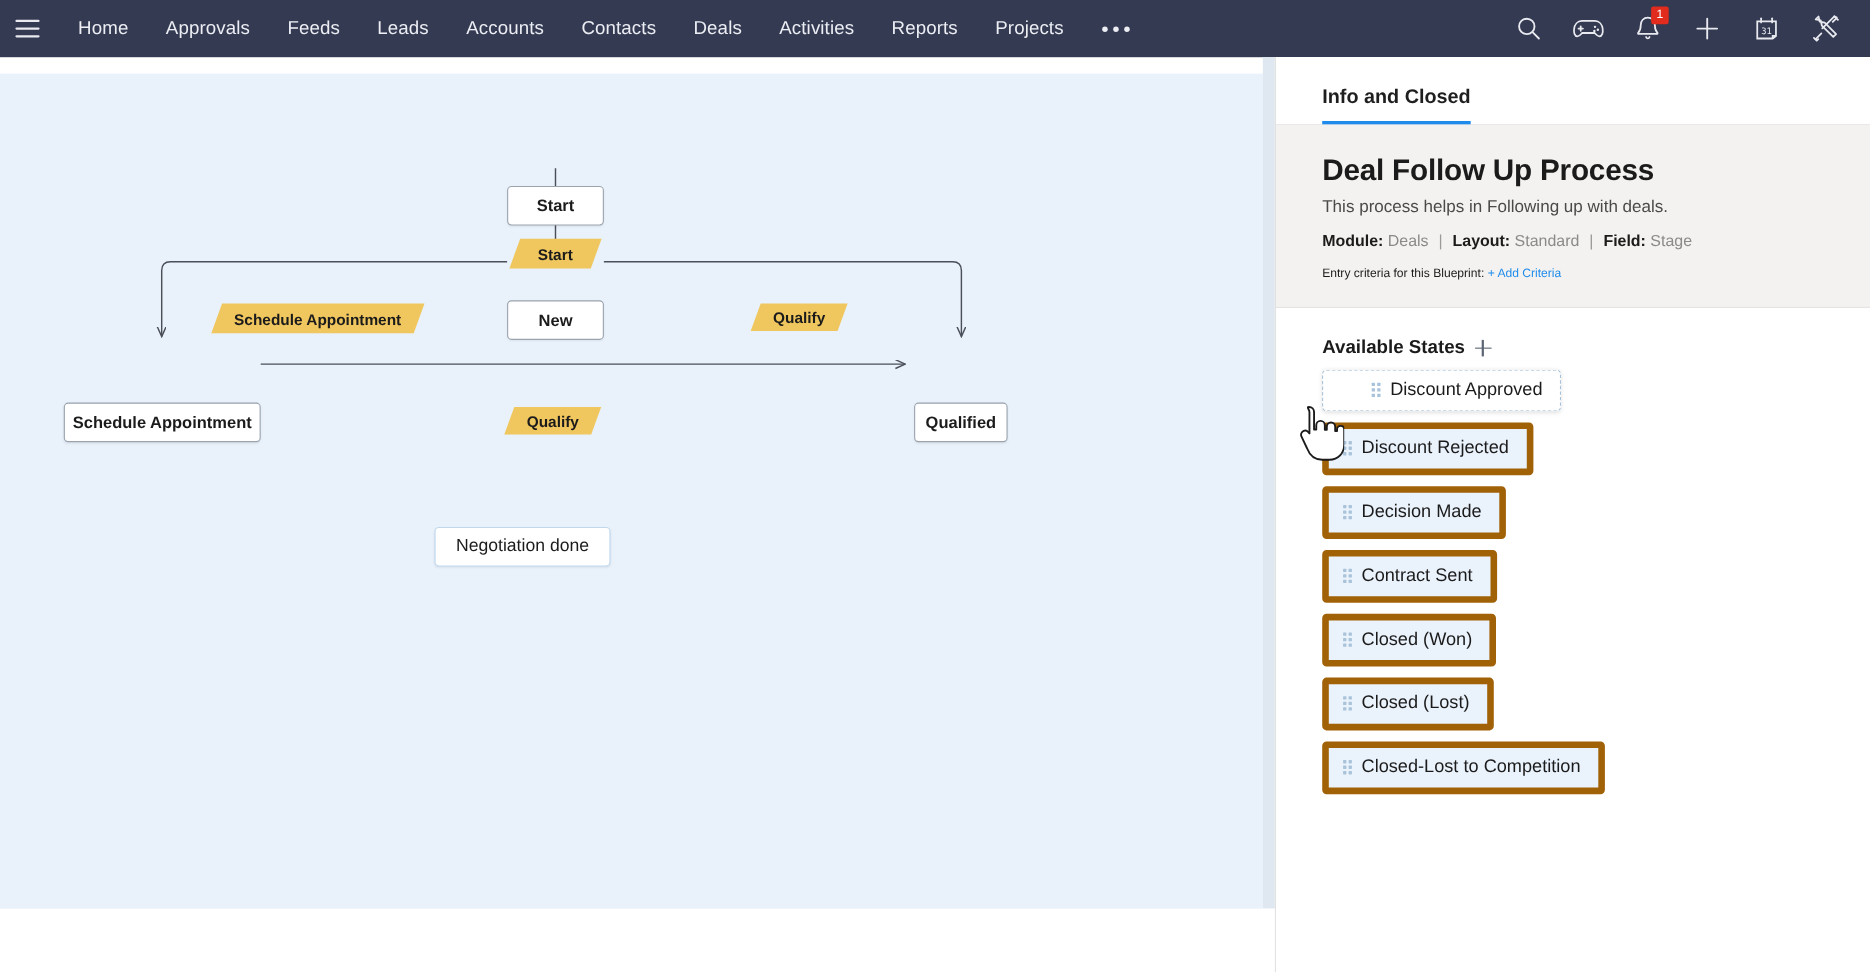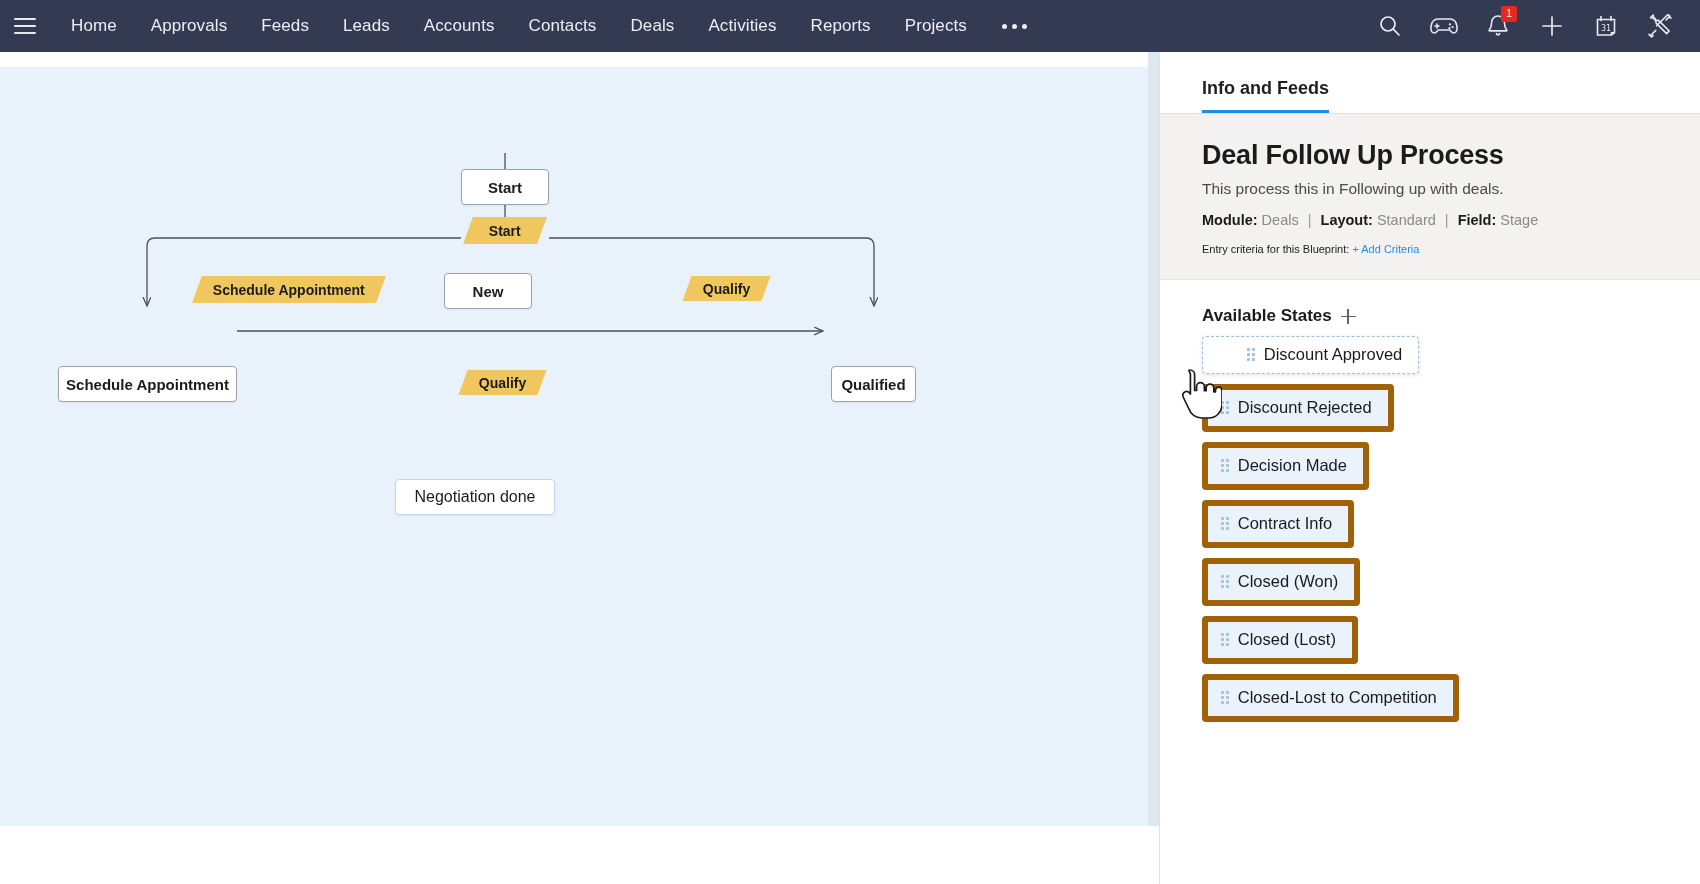--- a/index.html
+++ b/index.html
@@ -294,21 +294,21 @@
         <path d="M461,171 L155,171 Q147,171 147,179 L147,239" marker-end="url(#arrow)"></path>
 
         <path d="M549,171 L866,171 Q874,171 874,179 L874,239" marker-end="url(#arrow)"></path>
 
         <line x1="237" y1="264" x2="823" y2="264" marker-end="url(#arrow)"></line>
       </g>
     </svg>
 
     <div id="diagram">
         <div class="node" style="left: 461px; top: 102px; width: 88px; height: 36px;">Start</div>
-        <div class="node" style="left: 444px; top: 206px; width: 88px; height: 36px;">New</div>
+        <div class="node" style="left: 461px; top: 206px; width: 88px; height: 36px;">New</div>
         <div class="node" style="left: 58px; top: 299px; width: 179px; height: 36px;">Schedule Appointment</div>
         <div class="node" style="left: 831px; top: 299px; width: 85px; height: 36px;">Qualified</div>
         <div class="node newstate" style="left: 395px; top: 412px; width: 160px; height: 36px;">Negotiation done</div>
         <div class="translabel" style="left: 468px; top: 150px; width: 74px; height: 27px;">
           <span>Start</span>
         </div>
         <div class="translabel" style="left: 197px; top: 209px; width: 184px; height: 27px;">
           <span>Schedule Appointment</span>
         </div>
         <div class="translabel" style="left: 687px; top: 209px; width: 79px; height: 25px;">
@@ -319,26 +319,26 @@
         </div>
       </div>
 
   </div>
   <div class="canvas-scroll-v"></div>
   <div class="canvas-bottom"></div>
 
   <div class="rpanel">
 
     <div class="tabbar">
-      <div class="tab">Info and Feeds</div>
+      <div class="tab">Info and Closed</div>
     </div>
 
     <div class="infoblock">
       <h1 class="proc-title">Deal Follow Up Process</h1>
-      <p class="proc-desc">This process this in Following up with deals.</p>
+      <p class="proc-desc">This process helps in Following up with deals.</p>
       <p class="proc-meta">
         <b>Module:</b>
         <span class="v">Deals</span>
         <span class="sep">|</span>
         <b>Layout:</b>
         <span class="v">Standard</span>
         <span class="sep">|</span>
         <b>Field:</b>
         <span class="v">Stage</span>
       </p>
@@ -389,21 +389,21 @@
           </div>
           <div class="chip">
             <span class="grip">
               <i></i>
               <i></i>
               <i></i>
               <i></i>
               <i></i>
               <i></i>
             </span>
-            <span>Contract Info</span>
+            <span>Contract Sent</span>
           </div>
           <div class="chip">
             <span class="grip">
               <i></i>
               <i></i>
               <i></i>
               <i></i>
               <i></i>
               <i></i>
             </span>

